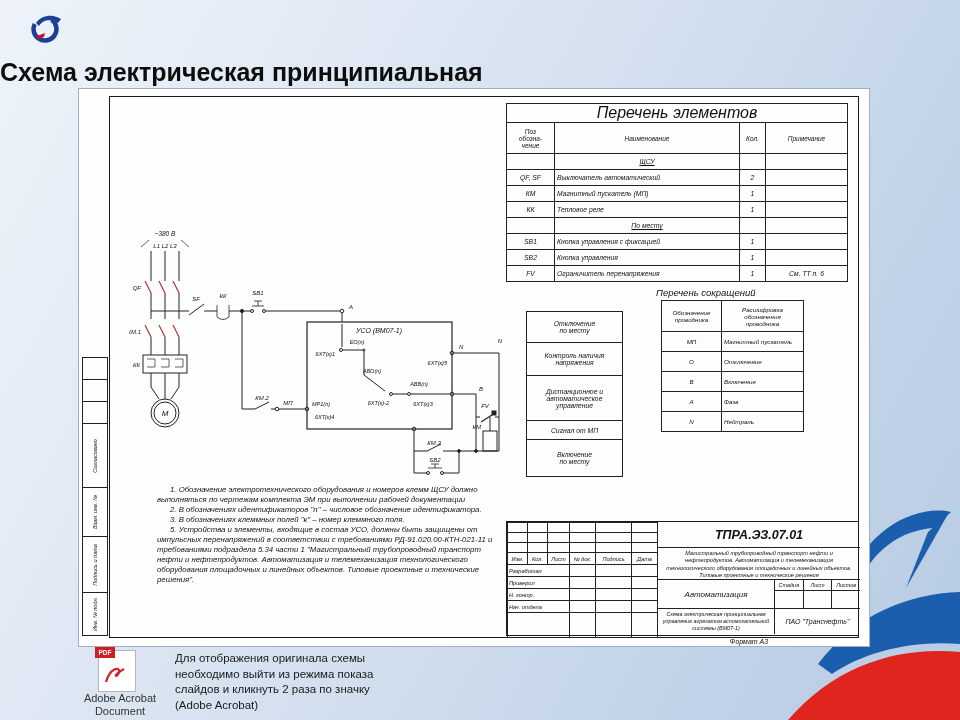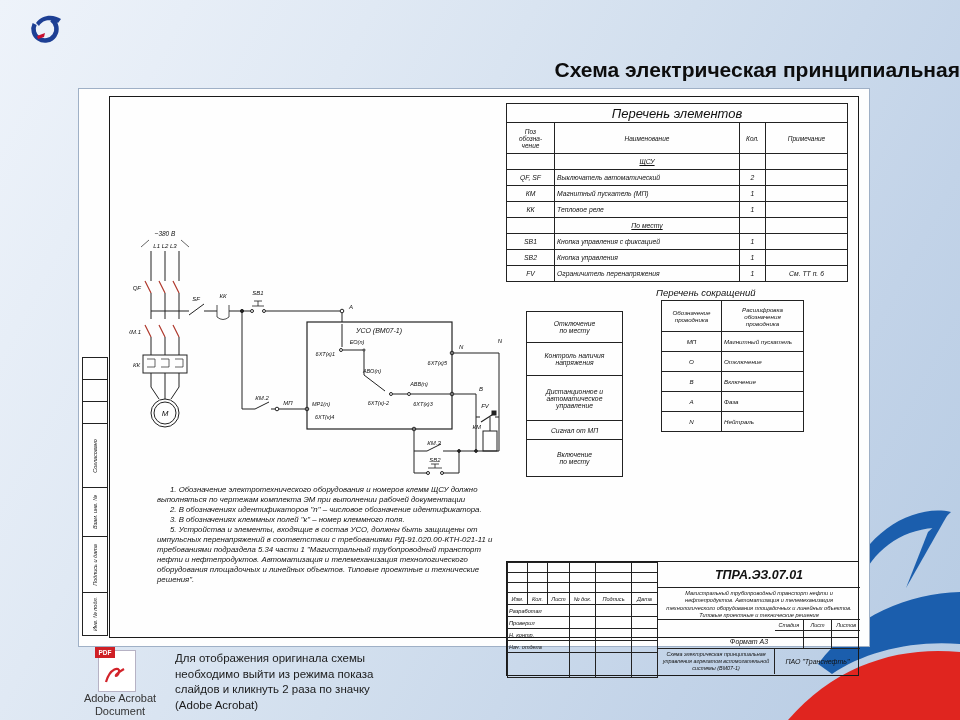--- a/index.html
+++ b/index.html
@@ -5,30 +5,30 @@
   html,body{margin:0;padding:0;}
   body{
     width:960px;height:720px;overflow:hidden;position:relative;
     font-family:"Liberation Sans",sans-serif;
     background:linear-gradient(118deg,#eef3fa 0%,#e0e9f4 28%,#d2dfee 52%,#c2d3e8 78%,#b6cbe3 100%);
   }
   .abs{position:absolute;}
   
   .brand{left:28px;top:12px;display:flex;align-items:center;gap:6px;}
   .brand-text{font-size:26px;font-weight:bold;font-style:italic;color:#1d3f94;letter-spacing:.5px;}
-  .slide-title{left:0;right:0;top:58px;text-align:right;font-size:21px;font-weight:bold;color:#0d0d0d;}
+  .slide-title{left:0;right:0;top:58px;text-align:left;font-size:25px;font-weight:bold;color:#0d0d0d;}
   
   .sheet{left:78px;top:88px;width:790px;height:557px;background:#fefefe;border:1px solid #9fb0c6;z-index:2;}
   .frame{position:absolute;left:30px;top:7px;width:748px;height:540px;border:1.5px solid #1a1a1a;}
   .gost{font-style:italic;color:#111;}
   
   table{border-collapse:collapse;}
   .el{position:absolute;left:427px;top:14px;width:341px;table-layout:fixed;}
   .el td{border:1px solid #222;font-style:italic;font-size:6.8px;color:#111;padding:0 2px;overflow:hidden;}
-  .el .t-title td{font-size:13px;text-align:center;height:18px;}
+  .el .t-title td{font-size:16px;text-align:center;height:18px;}
   .el .t-head td{font-size:6.5px;text-align:center;height:30px;white-space:pre-line;}
   .el .sec td{text-align:center;text-decoration:underline;height:15px;}
   .el .r td{height:15px;}
   .el .c{text-align:center;}
   
   .abbrev-title{left:577px;top:198px;width:152px;text-align:left;font-size:9.5px;}
   .ab{position:absolute;left:582px;top:211px;width:142px;table-layout:fixed;}
   .ab td{border:1px solid #222;font-style:italic;font-size:6.2px;color:#111;padding:0 2px;}
   .ab .h td{text-align:center;white-space:pre-line;height:30px;}
   .ab .r td{height:19px;}
@@ -41,21 +41,21 @@
   
   .notes{left:36px;top:396px;width:390px;font-style:italic;font-size:7.8px;line-height:1.28;color:#111;}
   .notes div{text-indent:13px;margin-left:42px;}
   
   .strip{left:3px;top:268px;width:26px;height:279px;}
   .strip .vcell{position:relative;border:1px solid #222;border-bottom:none;box-sizing:border-box;}
   .strip .vcell:last-child{border-bottom:1px solid #222;}
   .strip .vcell span{position:absolute;left:50%;top:50%;transform:translate(-50%,-50%) rotate(-90deg);
     font-size:5.5px;font-style:italic;color:#111;white-space:nowrap;}
   
-  .stamp{left:427px;top:432px;width:353px;height:115px;border:1.5px solid #1a1a1a;box-sizing:border-box;font-style:italic;color:#111;margin-top:40px;}
+  .stamp{left:427px;top:432px;width:353px;height:115px;border:1.5px solid #1a1a1a;box-sizing:border-box;font-style:italic;color:#111;}
   .stamp table{position:absolute;left:0;top:0;width:150px;table-layout:fixed;}
   .stamp td{border:1px solid #222;font-size:5.6px;font-style:italic;padding:0 1px;overflow:hidden;white-space:nowrap;}
   .stamp .hh td{text-align:center;}
   .stamp-right{position:absolute;left:150px;top:0;width:202px;height:112px;border-left:1px solid #222;}
   .doc-num{position:absolute;left:0;top:0;width:100%;height:26px;border-bottom:1px solid #222;
     display:flex;align-items:center;justify-content:center;font-size:12.5px;font-weight:bold;box-sizing:border-box;}
   .doc-desc{position:absolute;left:0;top:26px;width:100%;height:32px;border-bottom:1px solid #222;
     font-size:5.6px;text-align:center;padding:2px 4px;box-sizing:border-box;line-height:1.3;}
   .band3{position:absolute;left:0;top:58px;width:100%;height:29px;border-bottom:1px solid #222;box-sizing:border-box;}
   .b3-left{position:absolute;left:0;top:0;width:117px;height:100%;border-right:1px solid #222;
@@ -414,20 +414,21 @@
             <td></td>
             <td></td>
             <td></td>
           </tr>
     </tbody>
       </table>
     <div class="stamp-right">
       <div class="doc-num">ТПРА.ЭЗ.07.01</div>
       <div class="doc-desc">Магистральный трубопроводный транспорт нефти и нефтепродуктов. Автоматизация и телемеханизация технологического оборудования площадочных и линейных объектов. Типовые проектные и технические решения</div>
       <div class="band3">
+        <div class="b3-left">Автоматизация</div>
         <div class="stage-grid">
           <div class="sg">
               <b>Стадия</b>
             </div>
           <div class="sg">
               <b>Лист</b>
             </div>
           <div class="sg">
               <b>Листов</b>
             </div>

